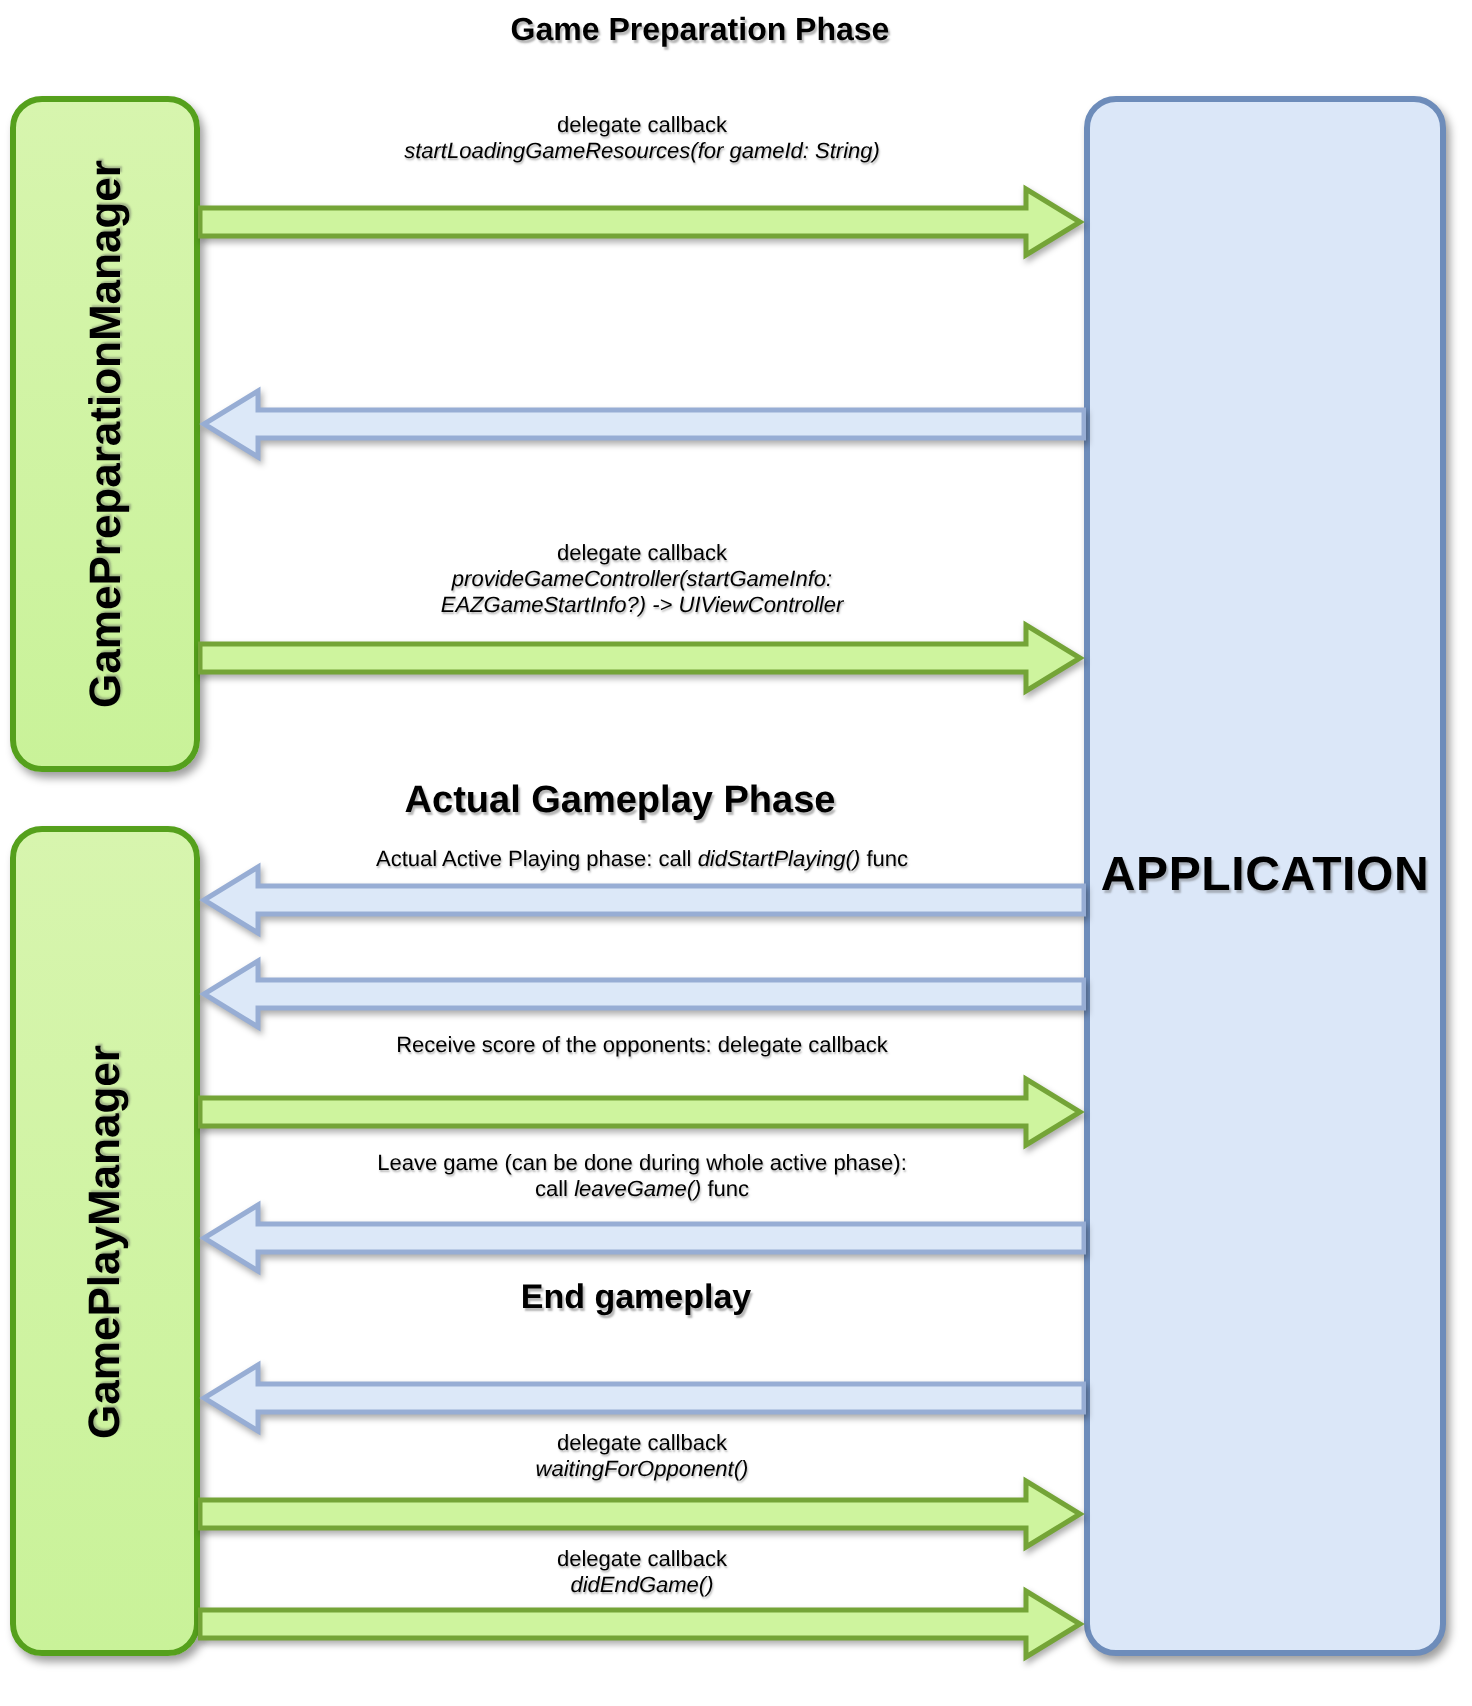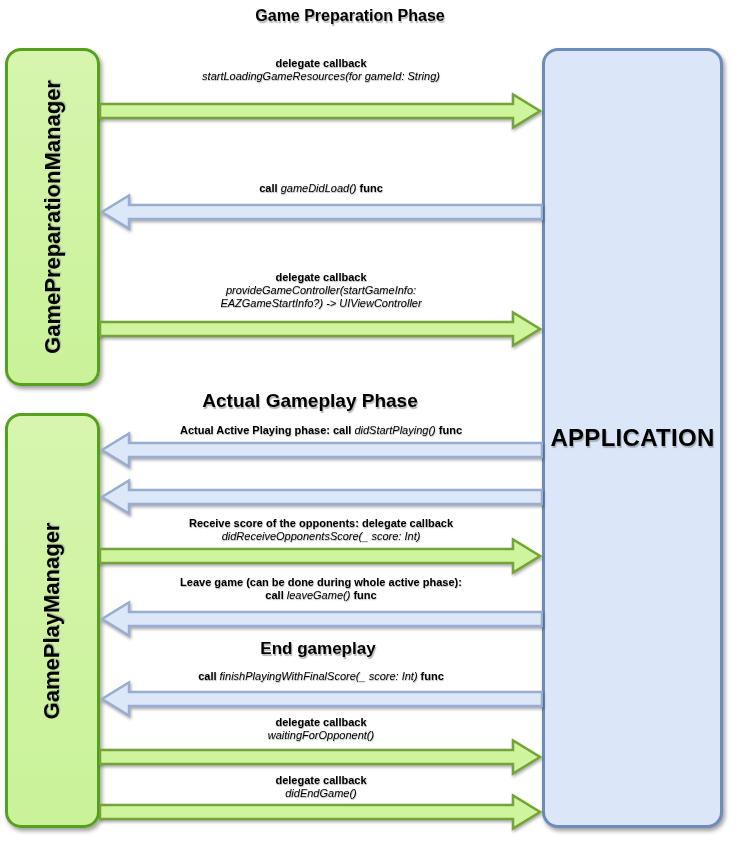--- a/index.html
+++ b/index.html
@@ -51,21 +51,21 @@
   }
   .arrow polygon { stroke-width:2.5; stroke-linejoin:miter; }
   .arrow-green polygon { fill:var(--arrow-green-fill,#cef49e); stroke:var(--arrow-green-stroke,#74a437); }
   .arrow-blue  polygon { fill:var(--arrow-blue-fill,#dce8f8);  stroke:var(--arrow-blue-stroke,#97add4); }
 
   .albl {
     position:absolute; left:100px; width:442px; text-align:center;
     font-size:11px; line-height:13px; color:#000;
     text-shadow:0.5px 1px 1px rgba(110,110,110,0.5);
   }
-  .albl .b { font-weight:bold; }
+  .albl .b { font-weight:normal; }
   .albl .i { font-style:italic; }
 </style>
 </head>
 <body>
 
 <div class="canvas">
 
   <div class="heading h-prep">Game Preparation Phase</div>
   <div class="heading h-play">Actual Gameplay Phase</div>
   <div class="heading h-end">End gameplay</div>
@@ -81,23 +81,20 @@
   </div>
 
   <div class="albl" style="top:57px">
     <div><span class="b">delegate callback</span></div>
     <div><span class="i">startLoadingGameResources(for gameId: String)</span></div>
   </div>
   <svg class="arrow arrow-green" style="top:91px" width="444" height="40" viewBox="0 0 444 40">
     <polygon points="1,13 414,13 414,3.5 441,20 414,36.5 414,27 1,27"></polygon>
   </svg>
 
-  <div class="albl" style="top:182px">
-    <div><span class="b">call </span><span class="i">gameDidLoad()</span><span class="b"> func</span></div>
-  </div>
   <svg class="arrow arrow-blue" style="top:192px" width="444" height="40" viewBox="0 0 444 40">
     <polygon points="443,13 30,13 30,3.5 3,20 30,36.5 30,27 443,27"></polygon>
   </svg>
 
   <div class="albl" style="top:271px">
     <div><span class="b">delegate callback</span></div>
     <div><span class="i">provideGameController(startGameInfo:</span></div>
     <div><span class="i">EAZGameStartInfo?) -&gt; UIViewController</span></div>
   </div>
   <svg class="arrow arrow-green" style="top:309px" width="444" height="40" viewBox="0 0 444 40">
@@ -110,37 +107,33 @@
   <svg class="arrow arrow-blue" style="top:430px" width="444" height="40" viewBox="0 0 444 40">
     <polygon points="443,13 30,13 30,3.5 3,20 30,36.5 30,27 443,27"></polygon>
   </svg>
 
   <svg class="arrow arrow-blue" style="top:477px" width="444" height="40" viewBox="0 0 444 40">
     <polygon points="443,13 30,13 30,3.5 3,20 30,36.5 30,27 443,27"></polygon>
   </svg>
 
   <div class="albl" style="top:517px">
     <div><span class="b">Receive score of the opponents: delegate callback</span></div>
-    <div><span class="i">didReceiveOpponentsScore(_ score: Int)</span></div>
   </div>
   <svg class="arrow arrow-green" style="top:536px" width="444" height="40" viewBox="0 0 444 40">
     <polygon points="1,13 414,13 414,3.5 441,20 414,36.5 414,27 1,27"></polygon>
   </svg>
 
   <div class="albl" style="top:576px">
     <div><span class="b">Leave game (can be done during whole active phase):</span></div>
     <div><span class="b">call </span><span class="i">leaveGame()</span><span class="b"> func</span></div>
   </div>
   <svg class="arrow arrow-blue" style="top:599px" width="444" height="40" viewBox="0 0 444 40">
     <polygon points="443,13 30,13 30,3.5 3,20 30,36.5 30,27 443,27"></polygon>
   </svg>
 
-  <div class="albl" style="top:670px">
-    <div><span class="b">call </span><span class="i">finishPlayingWithFinalScore(_ score: Int)</span><span class="b"> func</span></div>
-  </div>
   <svg class="arrow arrow-blue" style="top:679px" width="444" height="40" viewBox="0 0 444 40">
     <polygon points="443,13 30,13 30,3.5 3,20 30,36.5 30,27 443,27"></polygon>
   </svg>
 
   <div class="albl" style="top:716px">
     <div><span class="b">delegate callback</span></div>
     <div><span class="i">waitingForOpponent()</span></div>
   </div>
   <svg class="arrow arrow-green" style="top:737px" width="444" height="40" viewBox="0 0 444 40">
     <polygon points="1,13 414,13 414,3.5 441,20 414,36.5 414,27 1,27"></polygon>

